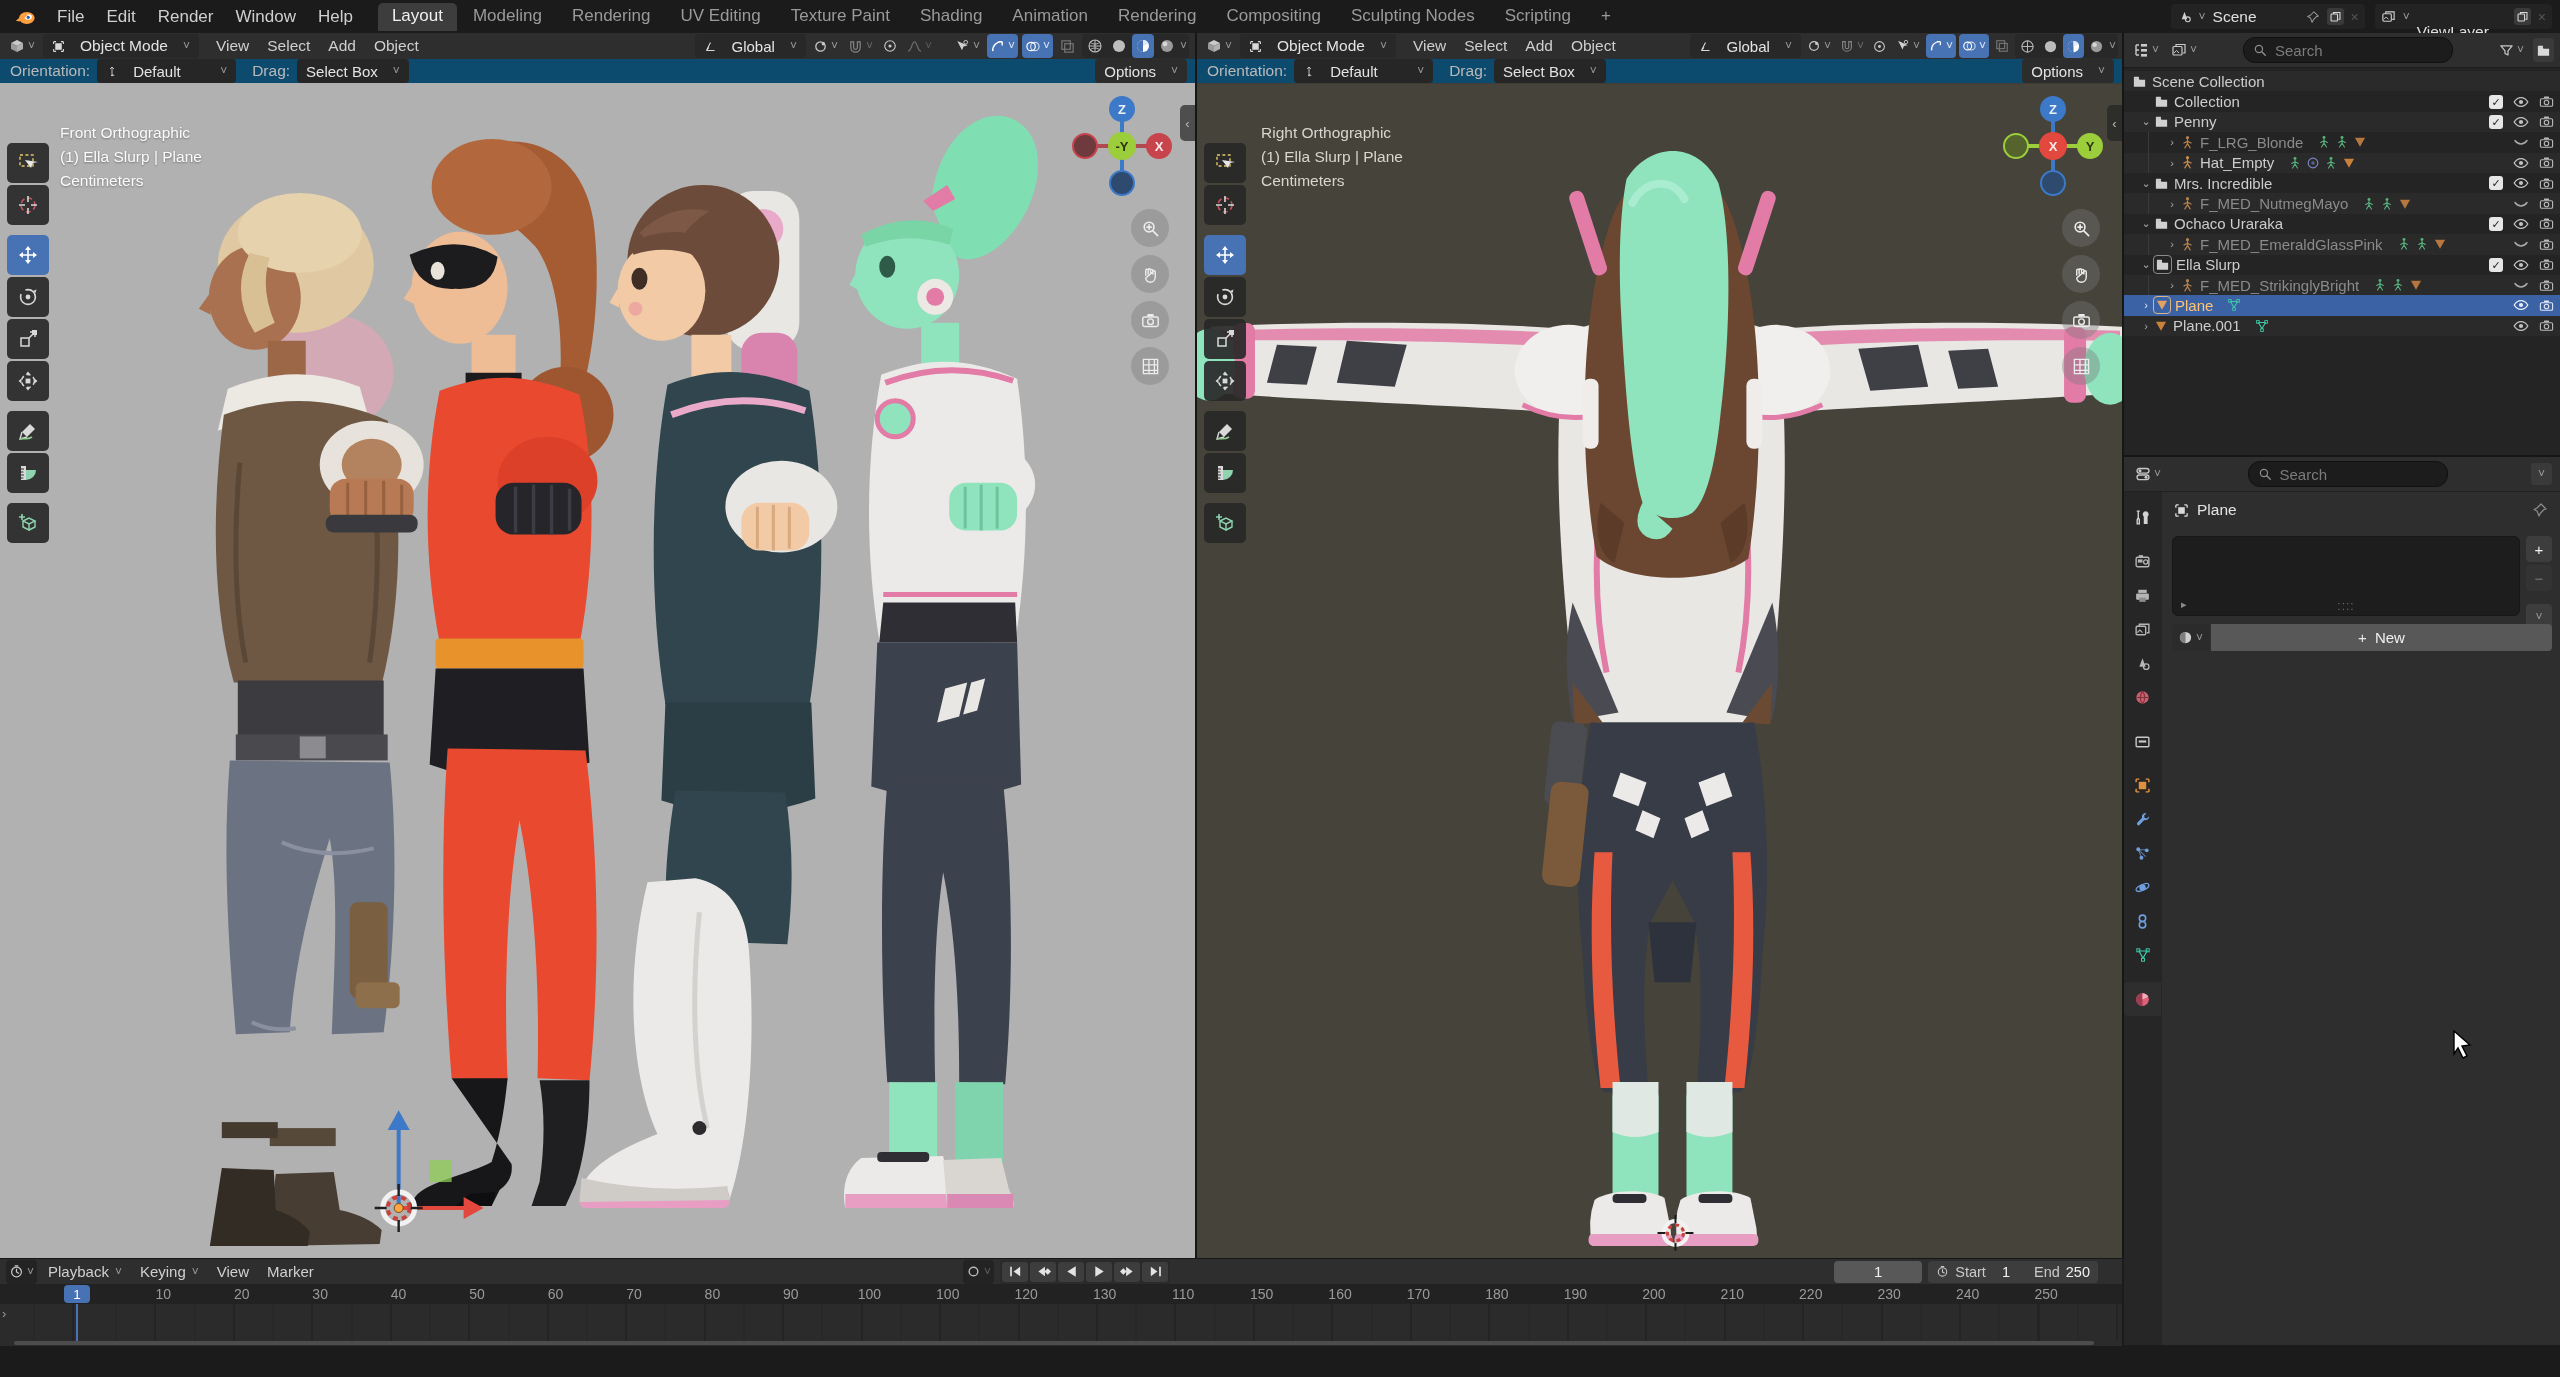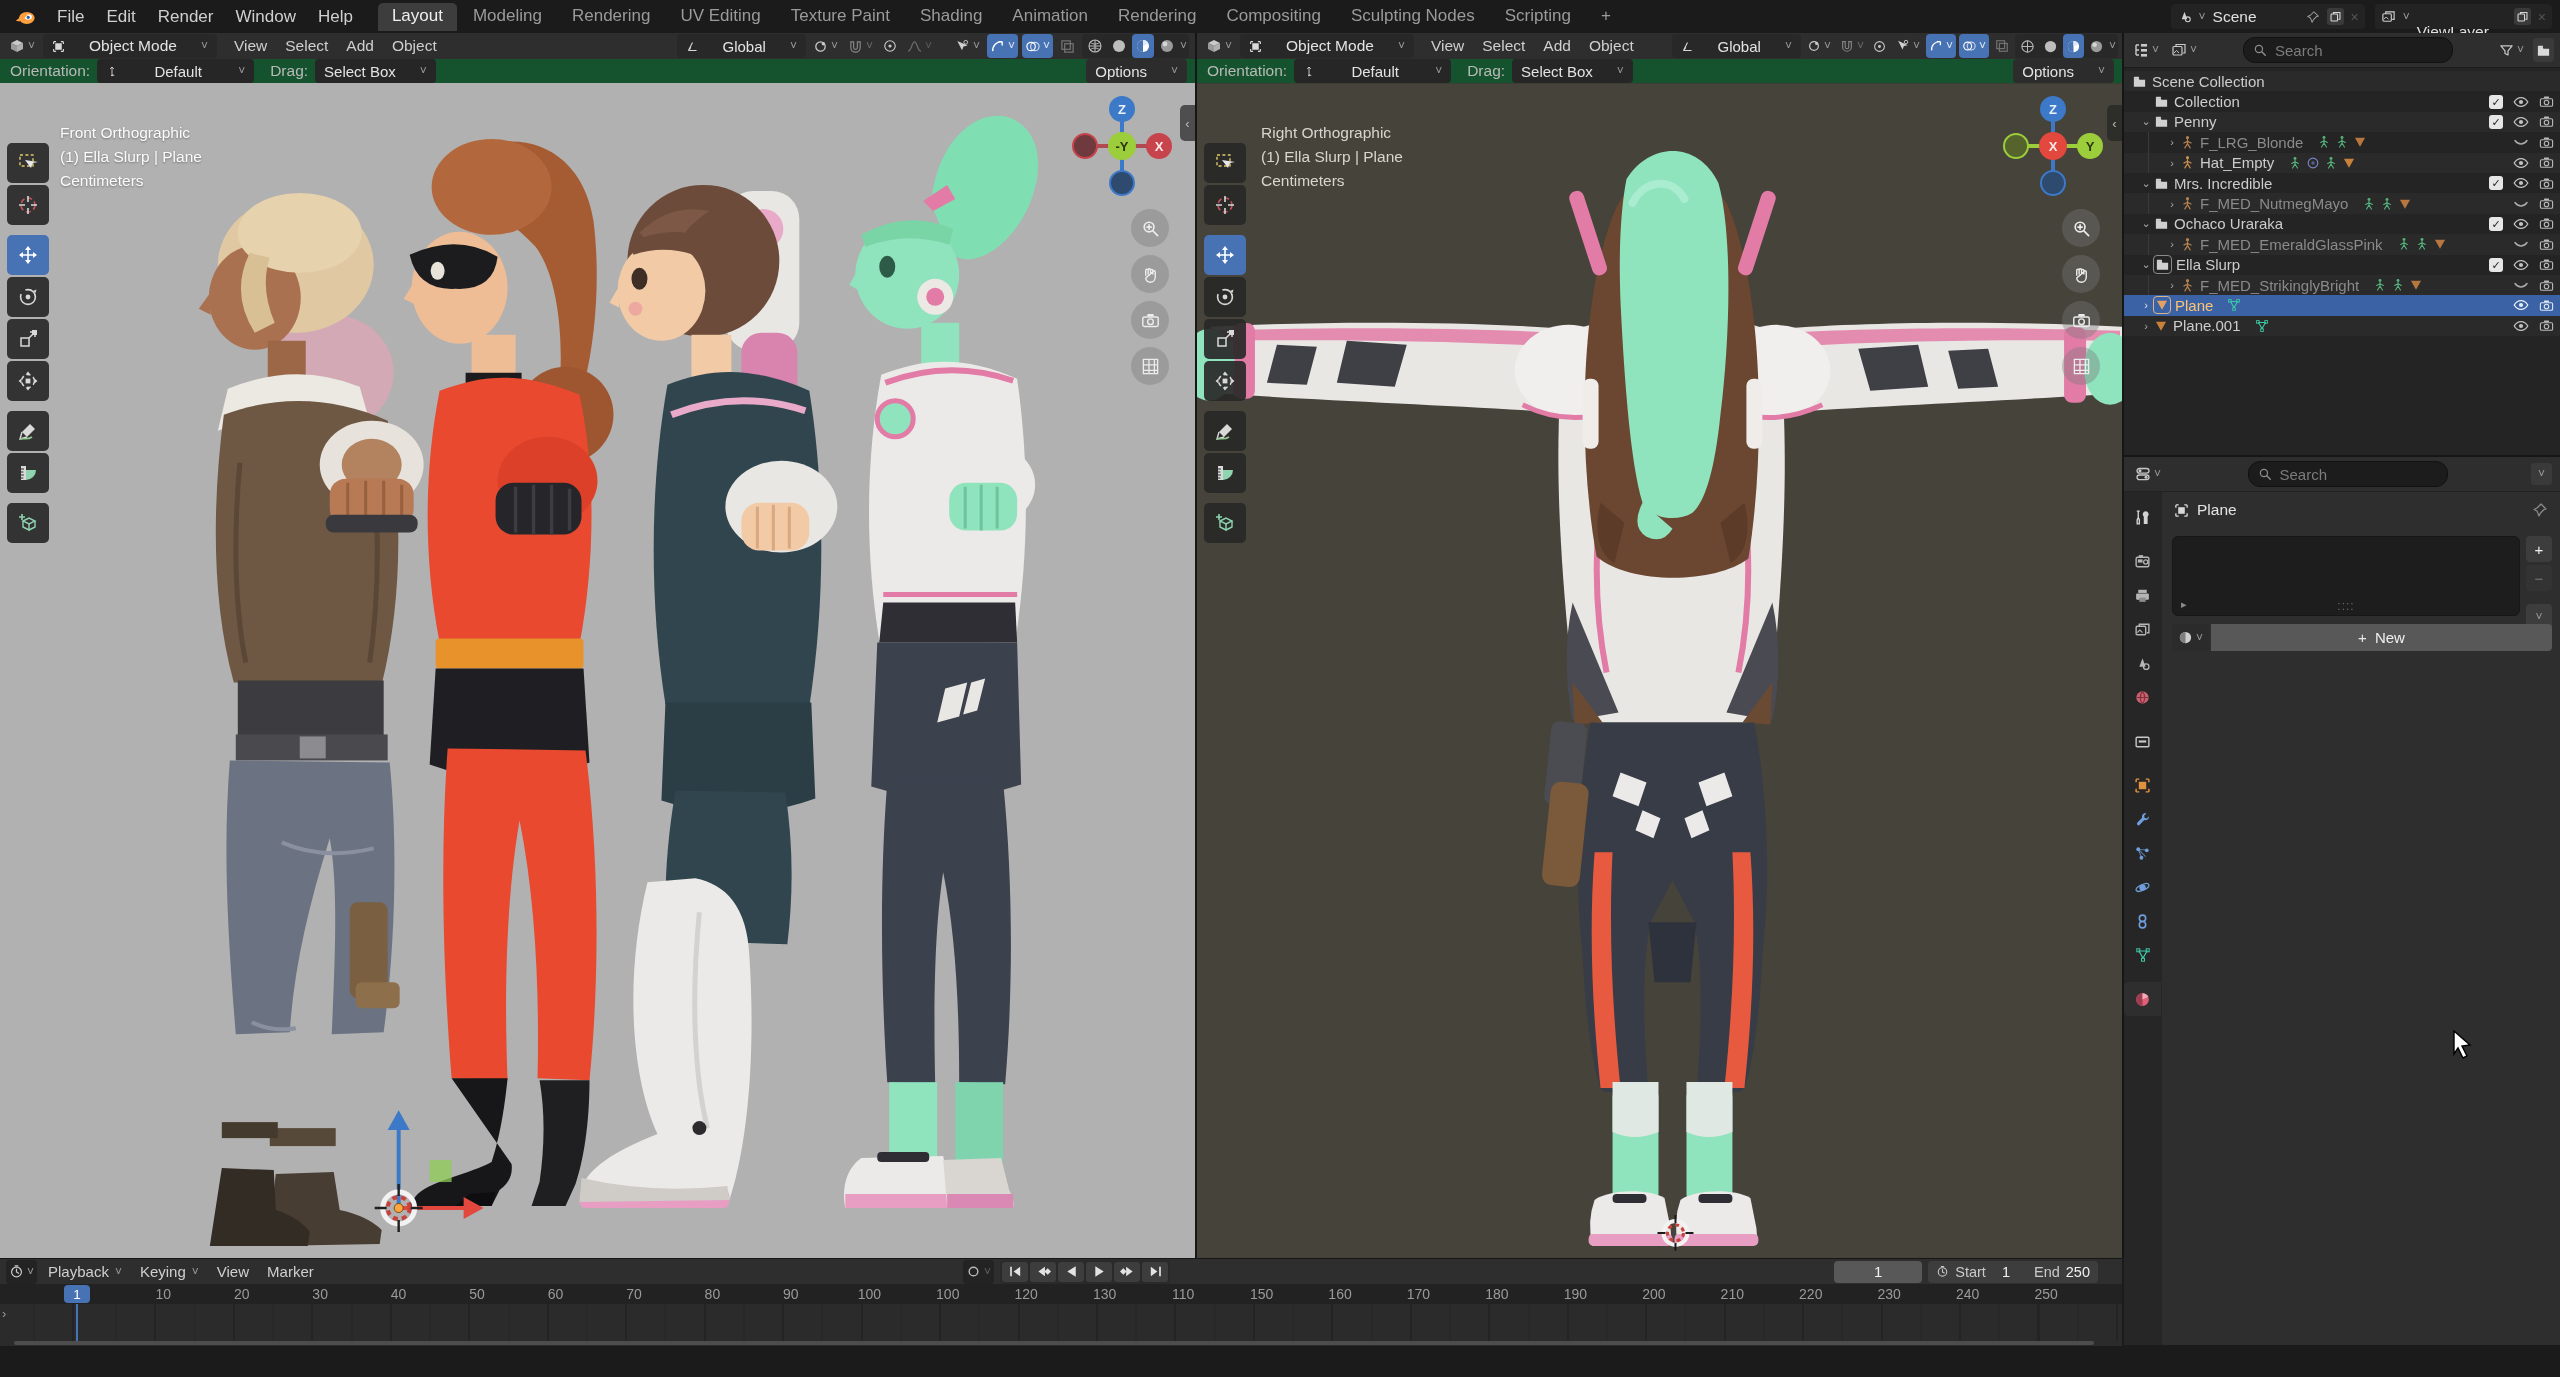--- a/index.html
+++ b/index.html
@@ -2,34 +2,34 @@
 <html><head>
 <meta charset="utf-8">
 <style>
   html,body{margin:0;padding:0;background:#101010;}
   #root{position:relative;width:2560px;height:1377px;overflow:hidden;background:#1b1b1b;
         font-family:"Liberation Sans","DejaVu Sans",sans-serif;font-size:17px;color:#d6d6d6;
         -webkit-font-smoothing:antialiased;}
   .abs{position:absolute;}
   .flex{display:flex;align-items:center;}
   .chev{font-size:12px;color:#9a9a9a;line-height:1;}
-  .dd{display:inline-flex;align-items:center;gap:24px;background:#282828;border-radius:4px;height:24px;padding:0 9px;color:#e3e3e3;text-align:center;}
+  .dd{display:inline-flex;align-items:center;gap:15px;background:#282828;border-radius:4px;height:24px;padding:0 9px;color:#e3e3e3;}
   .menu-item{padding:0 11px;color:#cfcfcf;cursor:default;}
   .ws-tab{padding:3px 14px 5px;color:#9a9a9a;border-radius:5px 5px 0 0;}
   .ws-tab.active{background:#3d3d3d;color:#efefef;}
   .icon{display:inline-flex;align-items:center;justify-content:center;}
   svg{display:block;}
   .ibtn{display:inline-flex;align-items:center;justify-content:center;height:24px;border-radius:4px;gap:3px;padding:0 3px;}
   .on-blue{background:#4772b3;}
   .search{display:flex;align-items:center;gap:6px;background:#1c1c1c;border:1px solid #111;border-radius:12px;height:24px;padding:0 9px;}
   .search input{background:transparent;border:0;outline:0;color:#cfcfcf;width:120px;font:inherit;font-size:15px;}
   .search input::placeholder{color:#7c7c7c;}
   
   .vp-header{position:absolute;left:0;right:0;top:0;height:26px;background:#2e2e2e;display:flex;align-items:center;border-bottom:1px solid #232323;}
-  .vp-tools{position:absolute;left:0;right:0;top:26px;height:24px;background:#14532d;display:flex;align-items:center;border-bottom:1px solid #202020;}
+  .vp-tools{position:absolute;left:0;right:0;top:26px;height:24px;background:#0c4a6e;display:flex;align-items:center;border-bottom:1px solid #202020;}
   .lab{color:#b9b9b9;font-size:15.5px;}
   .overlay-txt{position:absolute;font-size:15.5px;line-height:1.55;pointer-events:none;}
   .toolcol{position:absolute;left:7px;top:60px;display:flex;flex-direction:column;gap:2px;}
   .tool{width:42px;height:40px;background:rgba(40,40,40,.92);border-radius:5px;display:flex;align-items:center;justify-content:center;}
   .tool.active{background:#4772b3;}
   .tool.gap{margin-top:8px;}
   .navbtn{width:38px;height:38px;border-radius:50%;background:rgba(120,120,120,.38);display:flex;align-items:center;justify-content:center;margin-top:8px;}
   .edge-tab{position:absolute;width:15px;height:36px;background:rgba(35,35,35,.7);border-radius:5px 0 0 5px;color:#bbb;font-size:13px;display:flex;align-items:center;justify-content:center;}
   
   .orow{display:flex;align-items:center;height:20.4px;font-size:15px;color:#cccccc;position:relative;}

